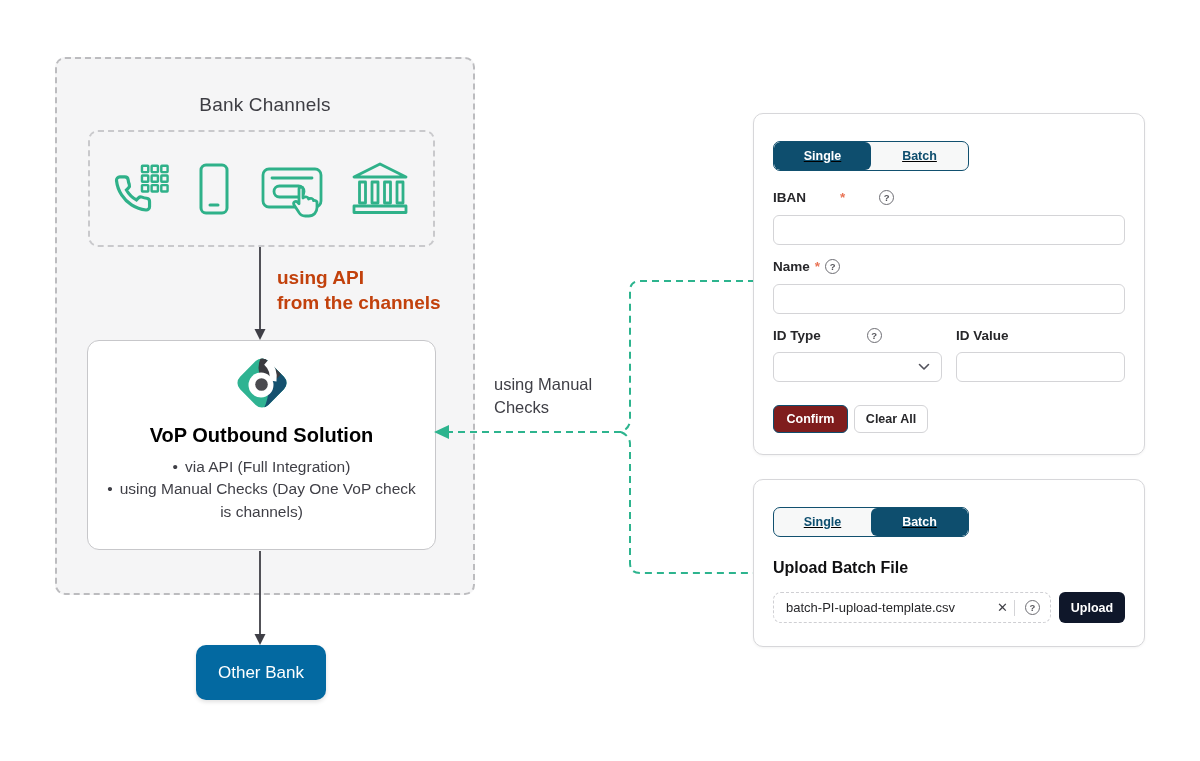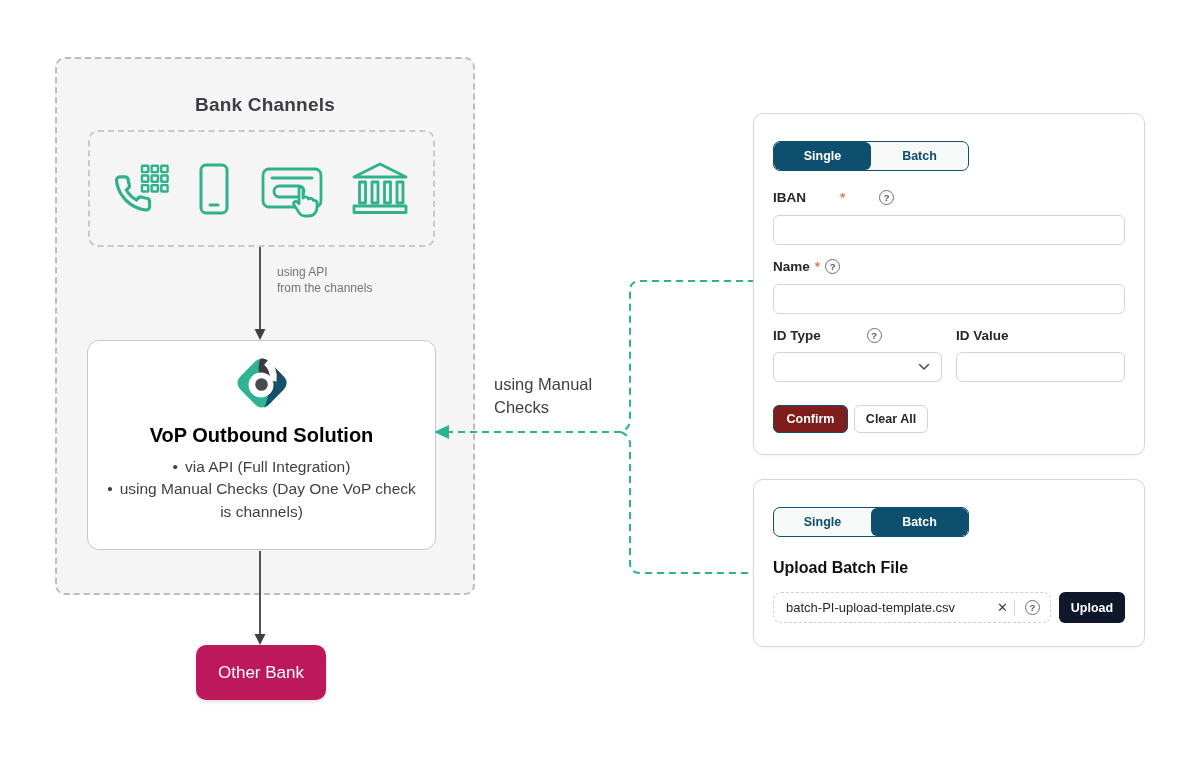--- a/index.html
+++ b/index.html
@@ -3,53 +3,53 @@
 <meta charset="utf-8">
 <style>
   * { margin:0; padding:0; box-sizing:border-box; }
   html,body { background:#fff; font-family:"Liberation Sans", sans-serif; }
   .canvas { position:relative; width:1200px; height:761px; background:#fff; overflow:hidden; }
 
   
   .outer-box { position:absolute; left:55px; top:57px; width:420px; height:538px;
     background:#f5f5f6; border:2px dashed #bcbcbf; border-radius:10px; }
   .bank-title { position:absolute; left:55px; top:94px; width:420px; text-align:center;
-    font-size:19px; font-weight:700; color:#3d3d43; letter-spacing:.2px; }
+    font-size:19px; font-weight:400; color:#3d3d43; letter-spacing:.2px; }
   .inner-box { position:absolute; left:88px; top:130px; width:347px; height:117px;
     border:2px dashed #c9c9cc; border-radius:10px; display:flex; align-items:center;
     justify-content:space-between; padding:0 22px; color:#2fb189; }
   .chan-icon { display:block; }
 
   .flow-arrow { position:absolute; }
-  .flow-label { position:absolute; font-size:12px; color:#737373; line-height:1.33; }
+  .flow-label { position:absolute; font-size:19px; color:#c2410c; line-height:1.33;font-weight:bold; }
 
   .vop-box { position:absolute; left:87px; top:340px; width:349px; height:210px;
     background:#fff; border:1px solid #c7c7ca; border-radius:12px; text-align:center; }
   .vop-logo { margin-top:13px; }
   .vop-title { font-size:20px; font-weight:700; color:#000000; margin-top:8px; }
   .vop-bullets { list-style:none; margin-top:9px; font-size:15.5px; color:#3f3f46; line-height:1.45; }
   .vop-bullets li { position:relative; }
   .vop-bullets li:before { content:"•"; margin-right:7px; }
   .vop-bullets li.wrap2 { width:320px; margin:0 auto; }
 
   .other-bank { position:absolute; left:196px; top:645px; width:130px; height:55px;
-    background:#be185d; border-radius:10px; color:#fff; font-size:17px;
+    background:#0369a1; border-radius:10px; color:#fff; font-size:17px;
     display:flex; align-items:center; justify-content:center; box-shadow:0 2px 4px rgba(0,0,0,.12); }
 
   .connector { position:absolute; left:430px; top:270px; }
   .manual-label { position:absolute; left:494px; top:373px; font-size:16.5px; color:#3f3f46; line-height:1.4; }
 
   
   .panel { position:absolute; background:#fff; border:1px solid #d7d7da; border-radius:10px;
     box-shadow:0 1px 3px rgba(0,0,0,.05); }
   .panel-1 { left:753px; top:113px; width:392px; height:342px; }
   .panel-2 { left:753px; top:479px; width:392px; height:168px; }
 
   .tab-group { position:absolute; left:19px; top:27px; width:196px; height:30px;
-    border:1px solid #11506f; border-radius:7px; overflow:hidden; display:flex; background:#f7f8f8; }
+    border:1px solid #11506f; border-radius:7px; overflow:hidden; display:flex; background:#f7f8f8;text-decoration:underline; }
   .tab { width:50%; display:flex; align-items:center; justify-content:center;
     font-size:12.5px; font-weight:700; color:#0e4e6e; cursor:pointer; }
   .tab.active { background:#0e4e6e; color:#fff; border-radius:6px; }
 
   .fld-label { position:absolute; display:flex; align-items:center; gap:5px;
     font-size:13.5px; font-weight:700; color:#27272a; }
   .req { color:#e97456; font-weight:700; }
   .help { width:15px; height:15px; border:1.3px solid #6e6e74; border-radius:50%;
     display:inline-flex; align-items:center; justify-content:center;
     font-size:9.5px; font-weight:700; color:#55555b; cursor:pointer; }

